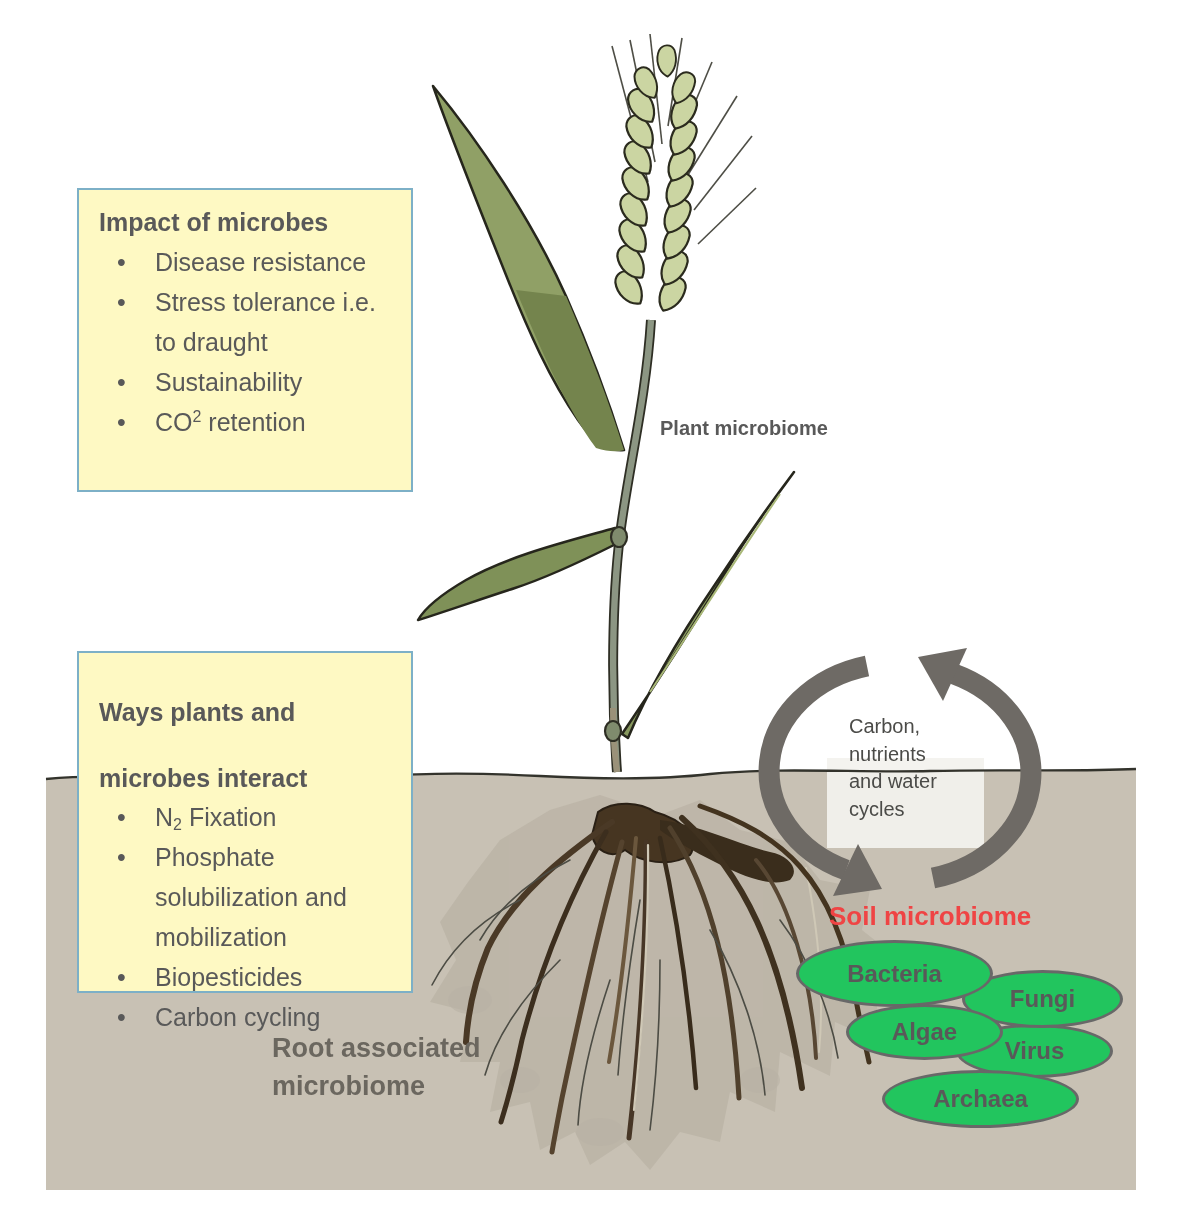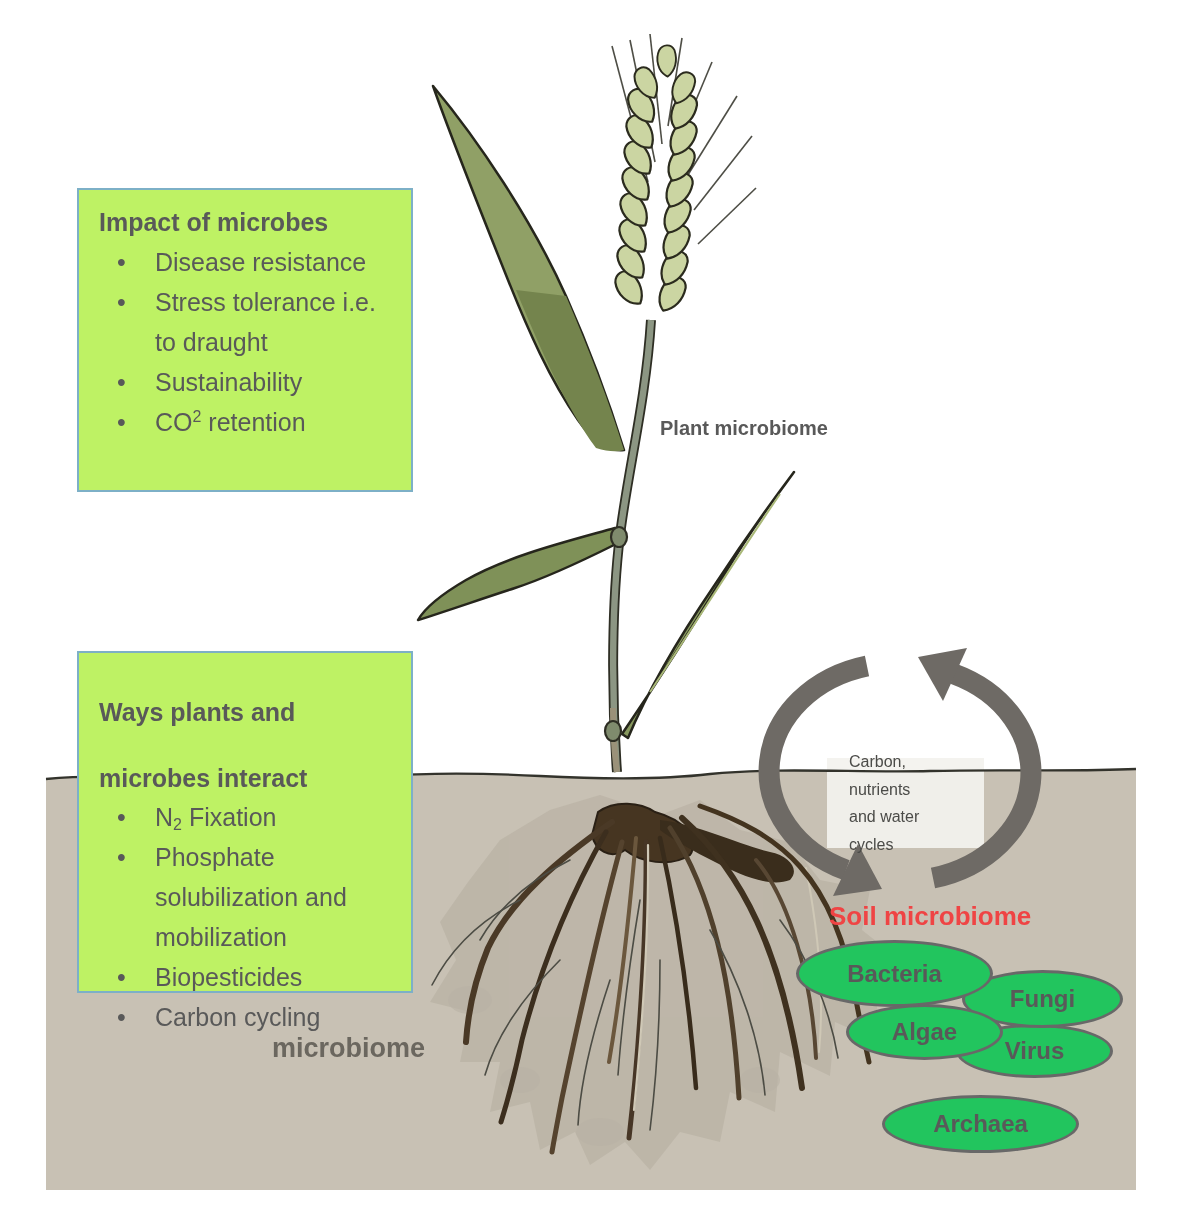--- a/index.html
+++ b/index.html
@@ -9,21 +9,21 @@
     background:#ffffff;
     font-family:"Liberation Sans", sans-serif;
     overflow:hidden;
   }
   .art{position:absolute;left:0;top:0;z-index:1;}
 
   
   .info-box{
     position:absolute;
     box-sizing:border-box;
-    background:#bef264;
+    background:#fef9c3;
     border:2px solid #7db0c7;
     color:#595959;
     font-size:25px;
     line-height:40px;
     padding:12px 8px 14px 20px;
     z-index:10;
   }
   .box-impact{left:77px;top:188px;width:336px;height:304px;}
   .box-ways{left:77px;top:651px;width:336px;height:342px;}
   .box-title{font-weight:bold;}
@@ -48,42 +48,41 @@
     white-space:nowrap;
   }
   .lbl-plant{left:660px;top:417px;font-size:20px;}
   .lbl-soil{left:829px;top:901px;font-size:26px;color:#ef4444;}
   .lbl-root{left:272px;top:1029px;font-size:27px;line-height:38px;color:#6b675f;white-space:normal;width:230px;}
   .lbl-root .tline{display:block;}
 
   .cycle-text{
     position:absolute;
     left:849px;top:713px;
-    font-size:16px;line-height:27.5px;
+    font-size:20px;line-height:27.5px;
     color:#4b4b48;
     z-index:10;
-    margin-top:35px;
   }
   .cycle-text .tline{display:block;}
 
   
   .bubble{
     position:absolute;
     box-sizing:border-box;
     background:#22c55e;
     border:3px solid #686868;
     border-radius:50%;
     display:flex;align-items:center;justify-content:center;
     font-weight:bold;font-size:24px;color:#595959;
   }
   .b-bacteria{left:796px;top:940px;width:197px;height:67px;z-index:15;}
   .b-fungi  {left:962px;top:970px;width:161px;height:58px;z-index:13;}
   .b-algae  {left:846px;top:1004px;width:157px;height:56px;z-index:14;}
   .b-virus  {left:956px;top:1024px;width:157px;height:54px;z-index:12;}
-  .b-archaea{left:882px;top:1095px;width:197px;height:58px;z-index:13;}
+  .b-archaea{left:882px;top:1070px;width:197px;height:58px;z-index:13;}
 </style>
 </head>
 <body>
 
 <div class="page">
 
   <svg class="art" width="1200" height="1215" viewBox="0 0 1200 1215">
     <defs>
       <path id="seed" d="M0 2 C-9 -3 -13 -17 -8 -28 C-4 -35 6 -36 10 -28 C14 -16 11 -4 2 3 Z"></path>
     </defs>
@@ -238,20 +237,21 @@
   <div class="cycle-text">
     <span class="tline">Carbon,</span>
     <span class="tline">nutrients</span>
     <span class="tline">and water</span>
     <span class="tline">cycles</span>
   </div>
 
   <div class="lbl lbl-soil">Soil microbiome</div>
 
   <div class="lbl lbl-root">
+    <span class="tline">Root associated</span>
     <span class="tline">microbiome</span>
   </div>
 
   <div class="bubble b-bacteria">
     <span>Bacteria</span>
   </div>
   <div class="bubble b-fungi">
     <span>Fungi</span>
   </div>
   <div class="bubble b-algae">

